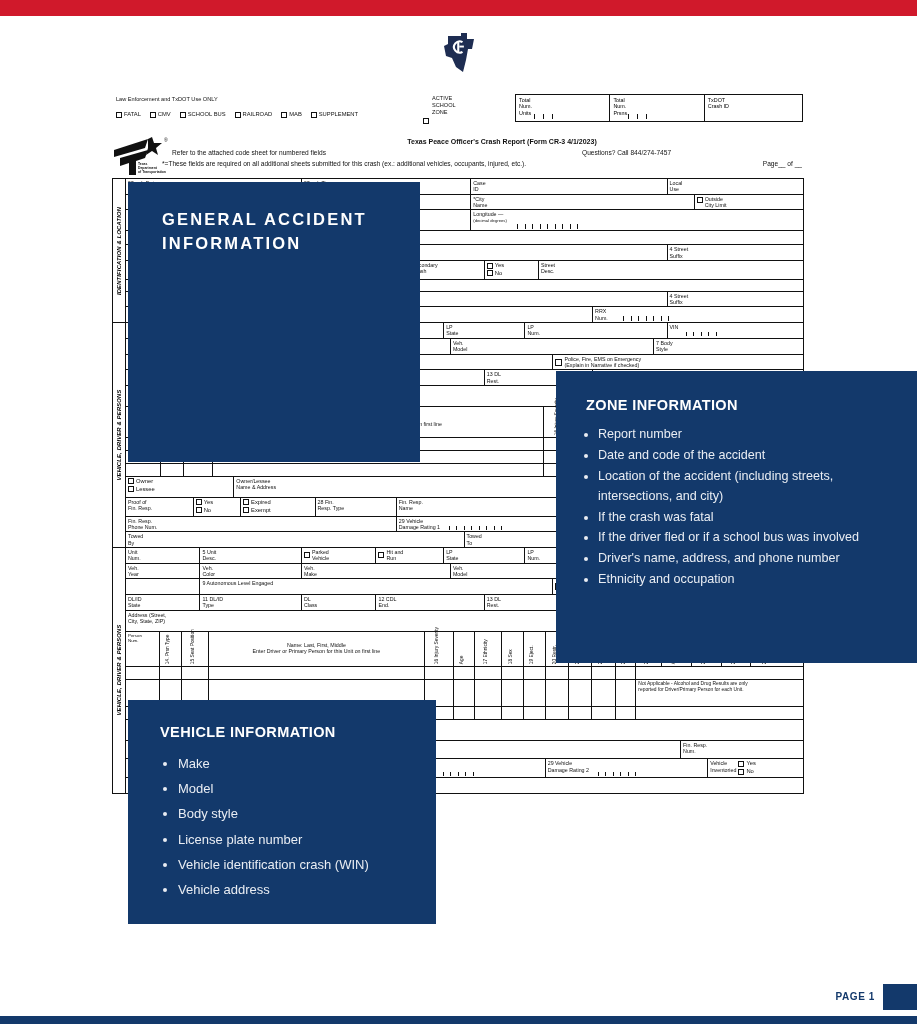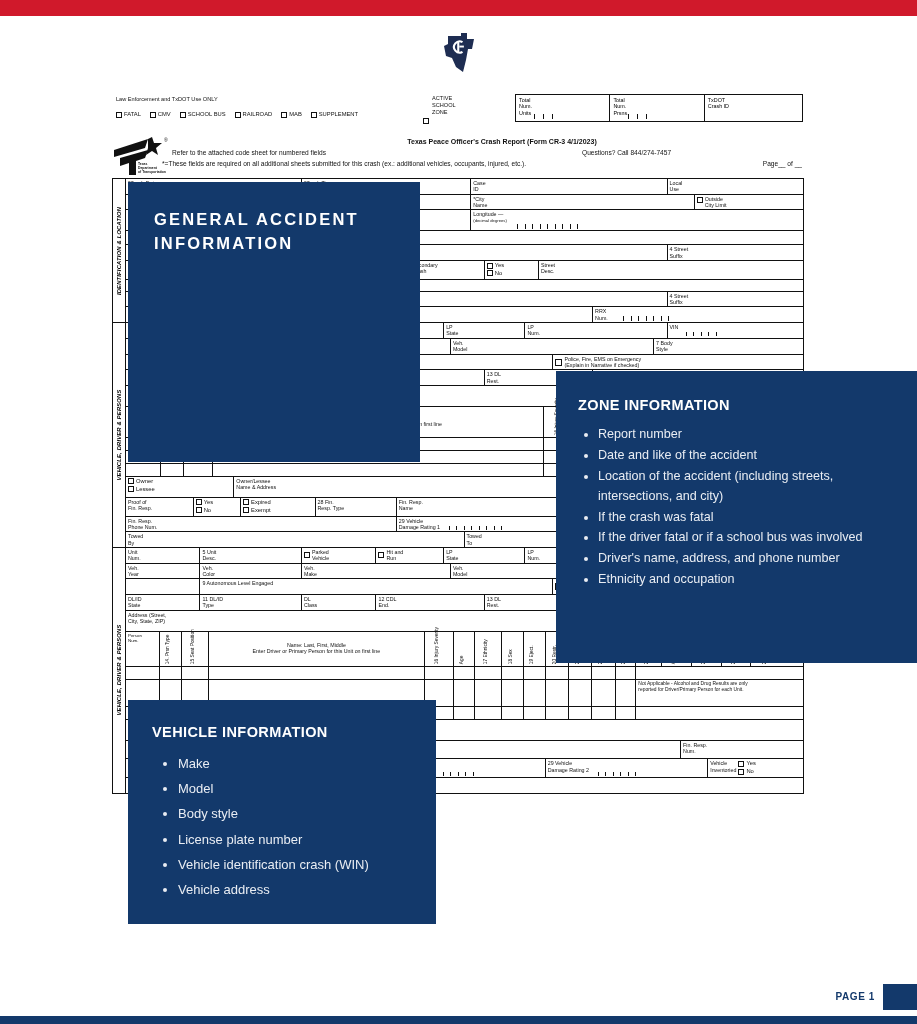--- a/index.html
+++ b/index.html
@@ -78,21 +78,21 @@
   .prow { display:flex; }
   .prow .c { min-height:12px; }
 
   .note { font-size:4.9px; line-height:1.25; }
 
   
   .callout { position:absolute; background:#13396b; color:#ffffff; }
   #co-general { left:128px; top:182px; width:292px; height:280px; padding:26px 26px 0 26px; }
   #co-basic   { left:556px; top:371px; width:361px; height:292px; padding:26px 26px 0 22px; }
   #co-vehicle { left:128px; top:700px; width:308px; height:224px; padding:24px 26px 0 24px; }
-  .callout h2 { margin:0 0 14px 0; font-weight:bold; color:#fff; }
+  .callout h2 { margin:0 0 14px 8px; font-weight:bold; color:#fff; }
   #co-general h2 { font-size:16.5px; letter-spacing:2.2px; line-height:1.45; }
   #co-basic h2   { font-size:14.5px; letter-spacing:.4px; margin-bottom:12px;}
   #co-vehicle h2 { font-size:14.5px; letter-spacing:.4px; margin-bottom:12px;}
   .callout p { margin:0; font-size:13.3px; line-height:1.72; color:#e9edf3; }
   .callout ul { margin:0; padding-left:20px; }
   .callout li { font-size:12.6px; line-height:1.58; color:#e9edf3; margin-bottom:1px; }
   #co-vehicle ul { padding-left:26px; }
   #co-vehicle li { font-size:13px; line-height:1.86; }
 
   
@@ -1089,24 +1089,24 @@
 </div>
 
 <div class="callout" id="co-general">
   <h2>GENERAL ACCIDENT INFORMATION</h2>
 </div>
 
 <div class="callout" id="co-basic">
   <h2>ZONE INFORMATION</h2>
   <ul>
     <li>Report number</li>
-    <li>Date and like of the accident</li>
+    <li>Date and code of the accident</li>
     <li>Location of the accident (including streets, intersections, and city)</li>
     <li>If the crash was fatal</li>
-    <li>If the driver fatal or if a school bus was involved</li>
+    <li>If the driver fled or if a school bus was involved</li>
     <li>Driver's name, address, and phone number</li>
     <li>Ethnicity and occupation</li>
   </ul>
 </div>
 
 <div class="callout" id="co-vehicle">
   <h2>VEHICLE INFORMATION</h2>
   <ul>
     <li>Make</li>
     <li>Model</li>

